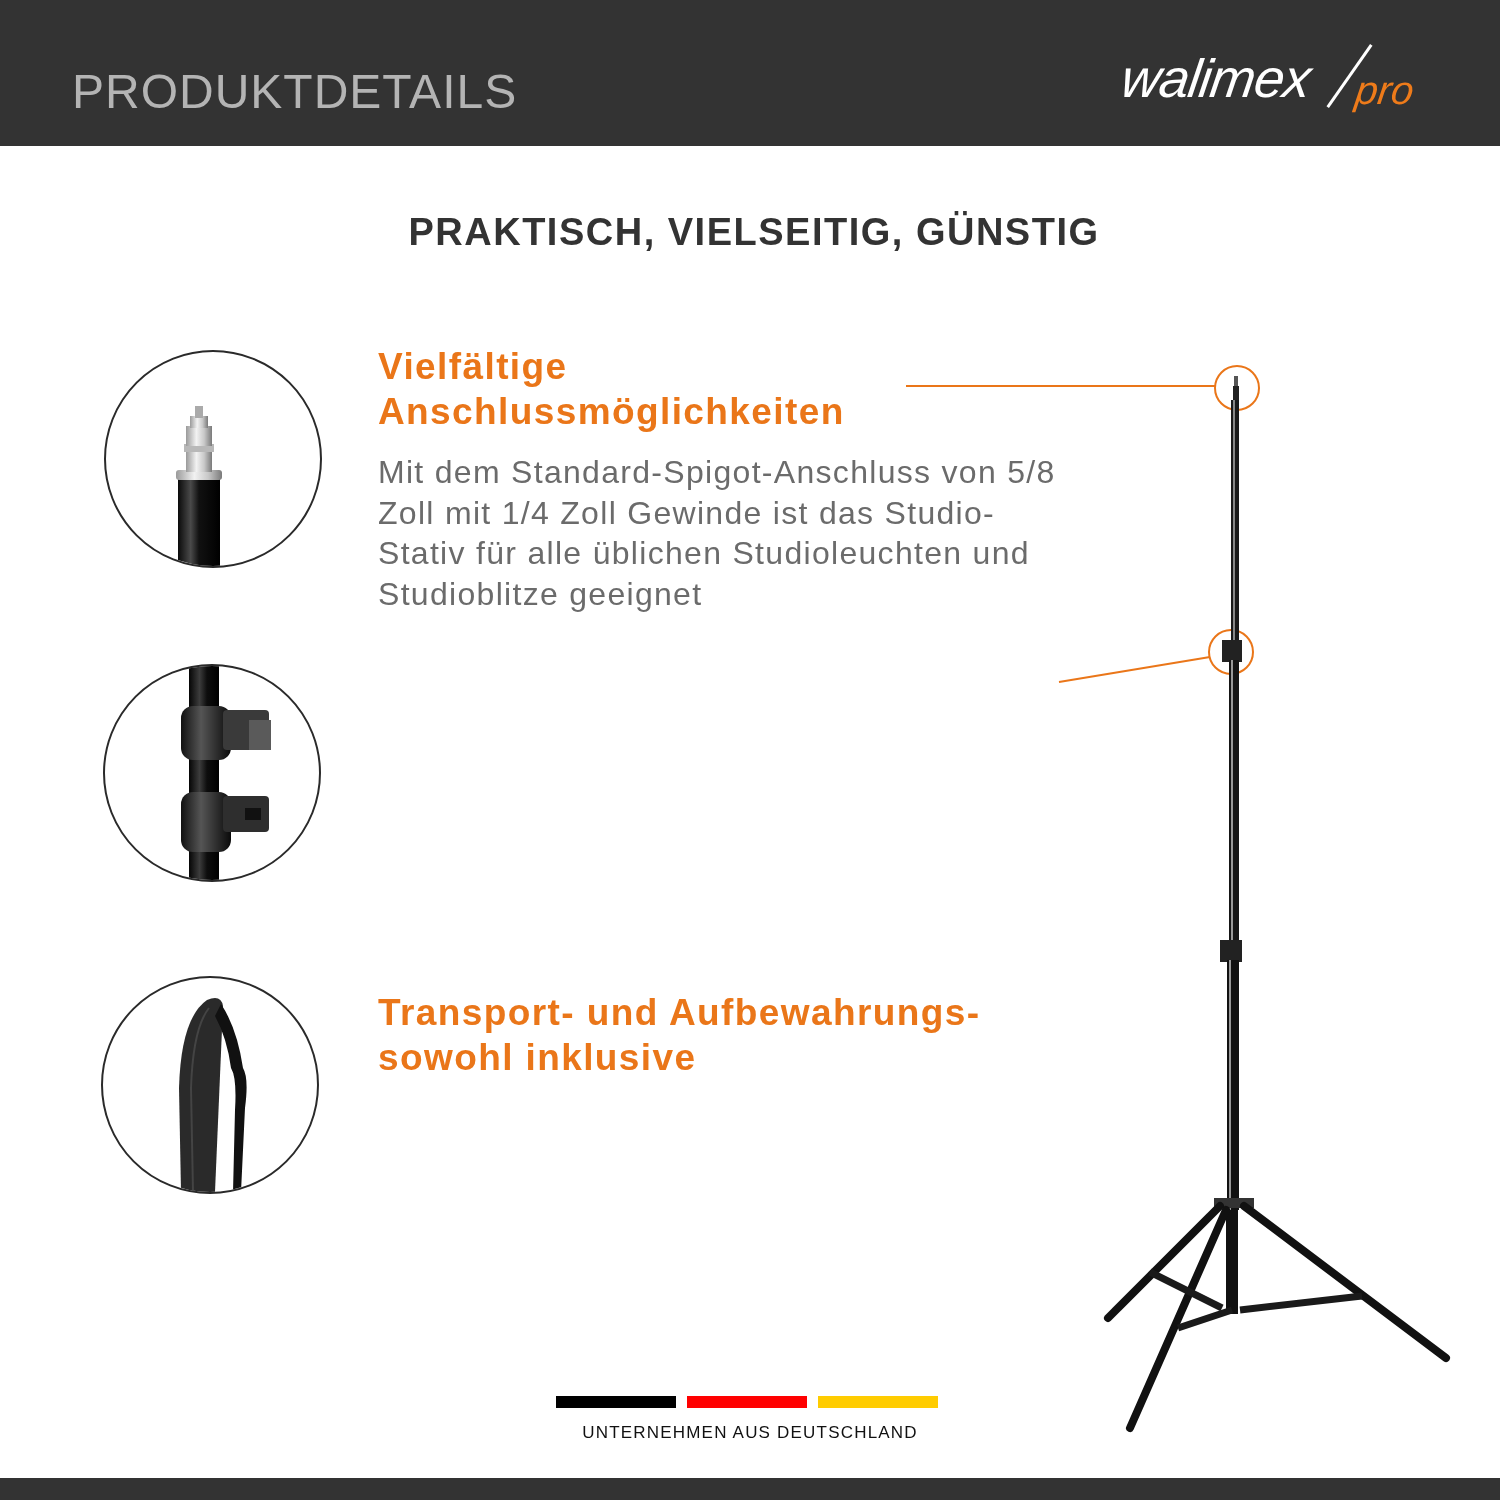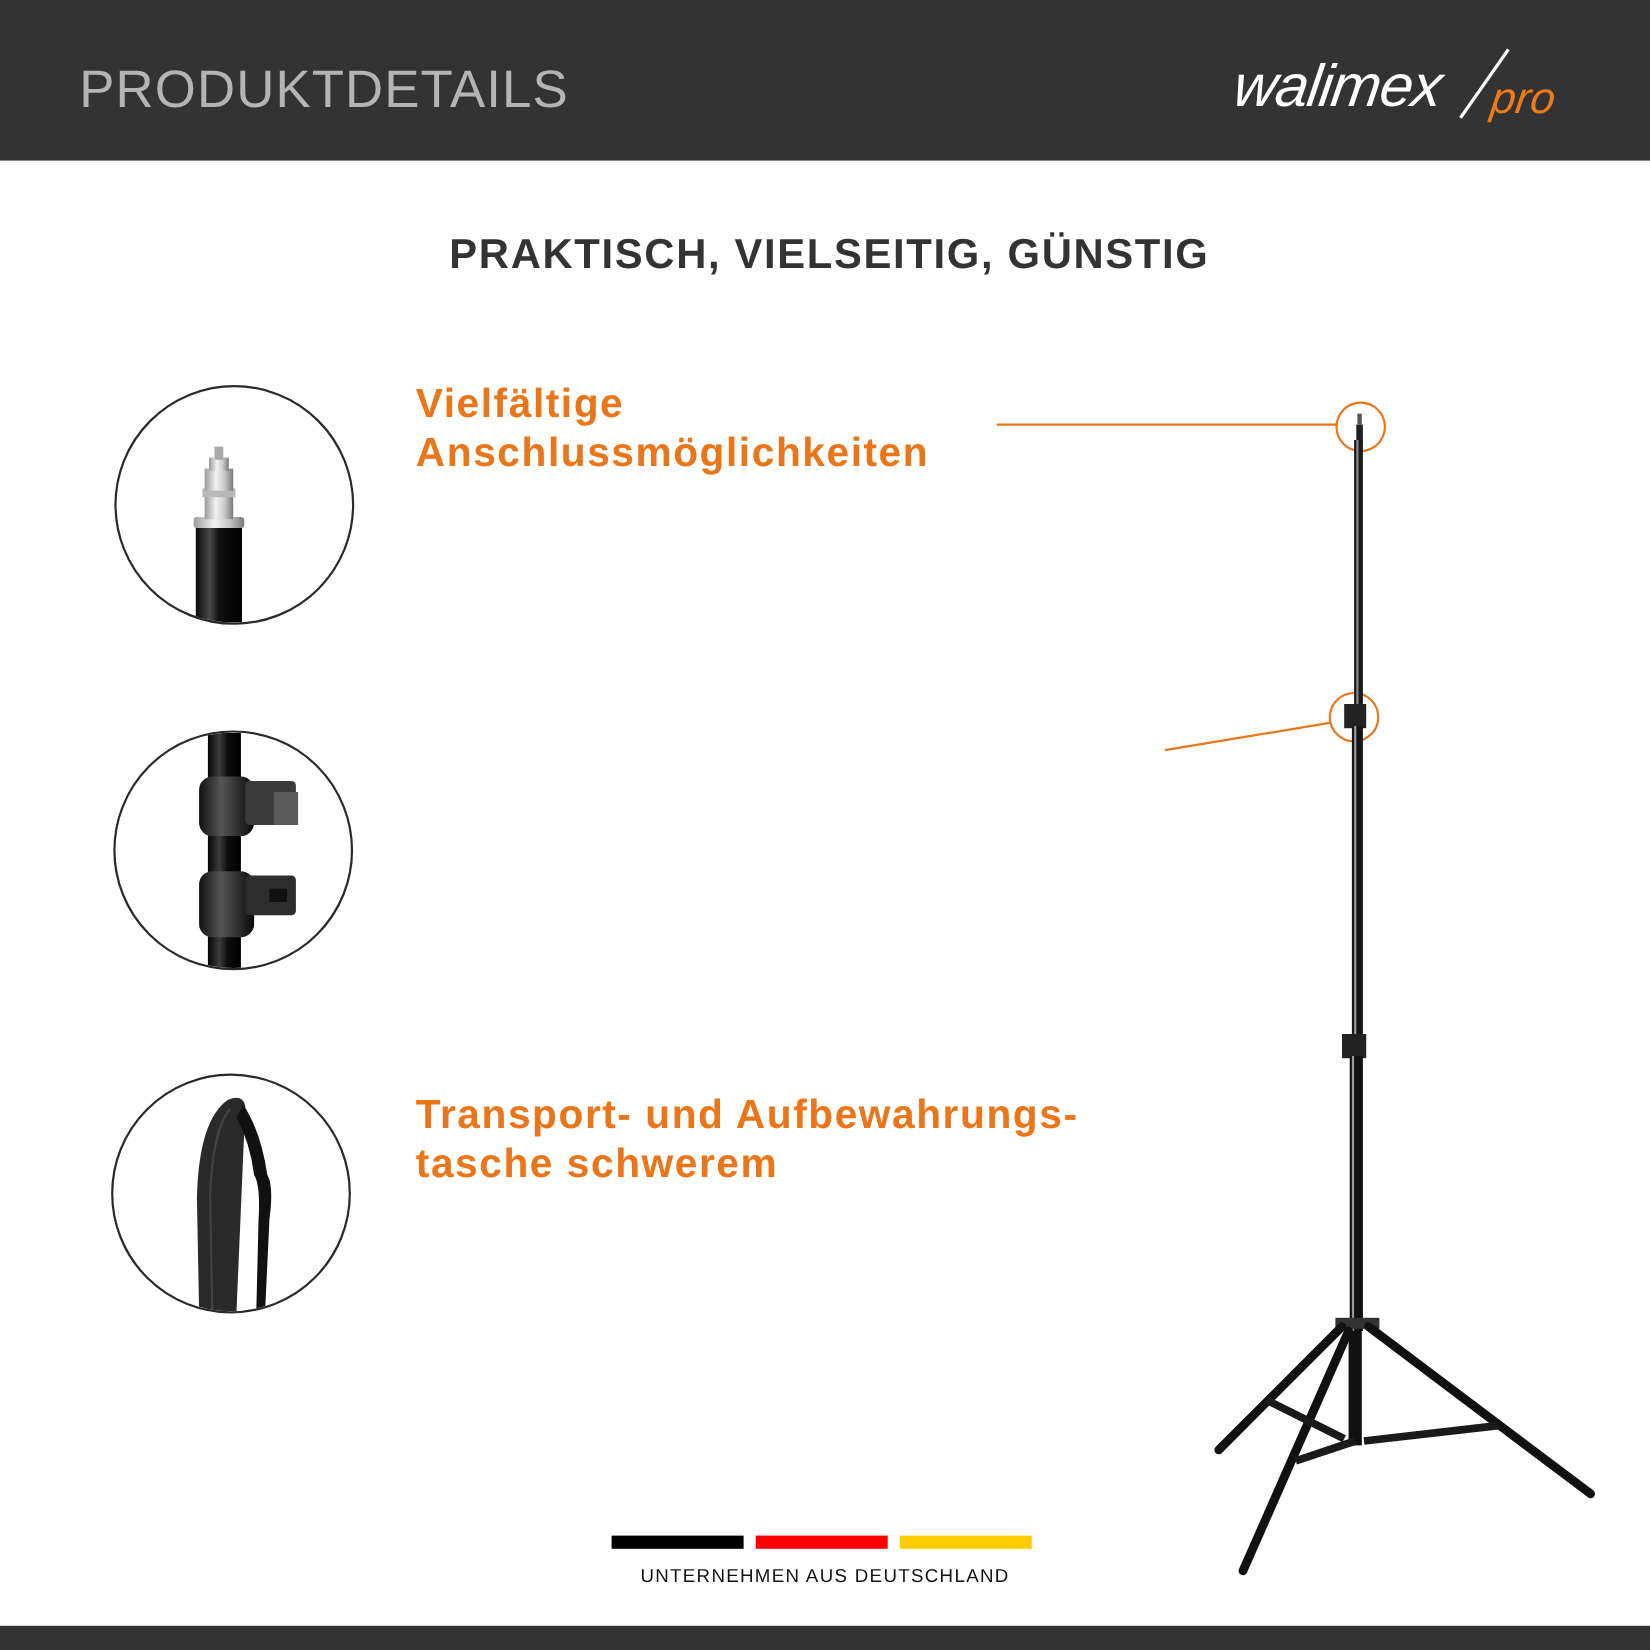--- a/index.html
+++ b/index.html
@@ -6,21 +6,21 @@
     body {
       width: 1500px; height: 1500px; position: relative; overflow: hidden;
       background: #ffffff;
       font-family: "Liberation Sans", sans-serif;
     }
     .header {
       position: absolute; left: 0; top: 0; width: 1500px; height: 146px;
       background: #333333;
     }
     .header-title {
-      position: absolute; left: 72px; top: 54px;
+      position: absolute; left: 72px; top: 64px;
       font-family: "Liberation Sans", sans-serif;
       font-size: 48px; letter-spacing: 1px; color: #b4b4b4; font-weight: normal;
       line-height: 56px;
       text-align: right;
     }
     .logo {
       position: absolute; left: 1118px; top: 34px; width: 320px; height: 80px;
     }
     .logo-main {
       position: absolute; left: 4px; top: 14px;
@@ -157,28 +157,32 @@
   <svg width="214" height="214" viewBox="0 0 214 214">
     <path d="M78 214 L76 110 Q78 40 104 22 Q118 16 120 28 L112 214 Z" fill="#2a2a2a"></path>
     <path d="M90 214 L88 110 Q90 50 106 30" stroke="#444" stroke-width="2" fill="none"></path>
     <path d="M118 26 Q134 50 140 90 Q146 100 142 130 L138 214 L130 214 L132 132 Q134 100 128 90 Q124 60 112 38 Z" fill="#111"></path>
   </svg>
 </div>
 
 <div class="feature f1">
   <h2 class="feature-title">Vielfältige
 Anschlussmöglichkeiten</h2>
+  <p class="feature-text">Mit dem Standard-Spigot-Anschluss von 5/8
+Zoll mit 1/4 Zoll Gewinde ist das Studio-
+Stativ für alle üblichen Studioleuchten und
+Studioblitze geeignet</p>
 </div>
 
 <div class="feature f2">
 </div>
 
 <div class="feature f3">
   <h2 class="feature-title">Transport- und Aufbewahrungs-
-tasche schwerem</h2>
+sowohl inklusive</h2>
 </div>
 
 <svg class="stand" width="1500" height="1500" viewBox="0 0 1500 1500">
 
   <line x1="906" y1="386" x2="1215" y2="386" stroke="#ea7619" stroke-width="2"></line>
   <circle cx="1237" cy="388" r="22" fill="none" stroke="#ea7619" stroke-width="2"></circle>
   <line x1="1059" y1="682" x2="1210" y2="657" stroke="#ea7619" stroke-width="2"></line>
   <circle cx="1231" cy="652" r="22" fill="none" stroke="#ea7619" stroke-width="2"></circle>
 
   <rect x="1234" y="376" width="4" height="10" fill="#555"></rect>

